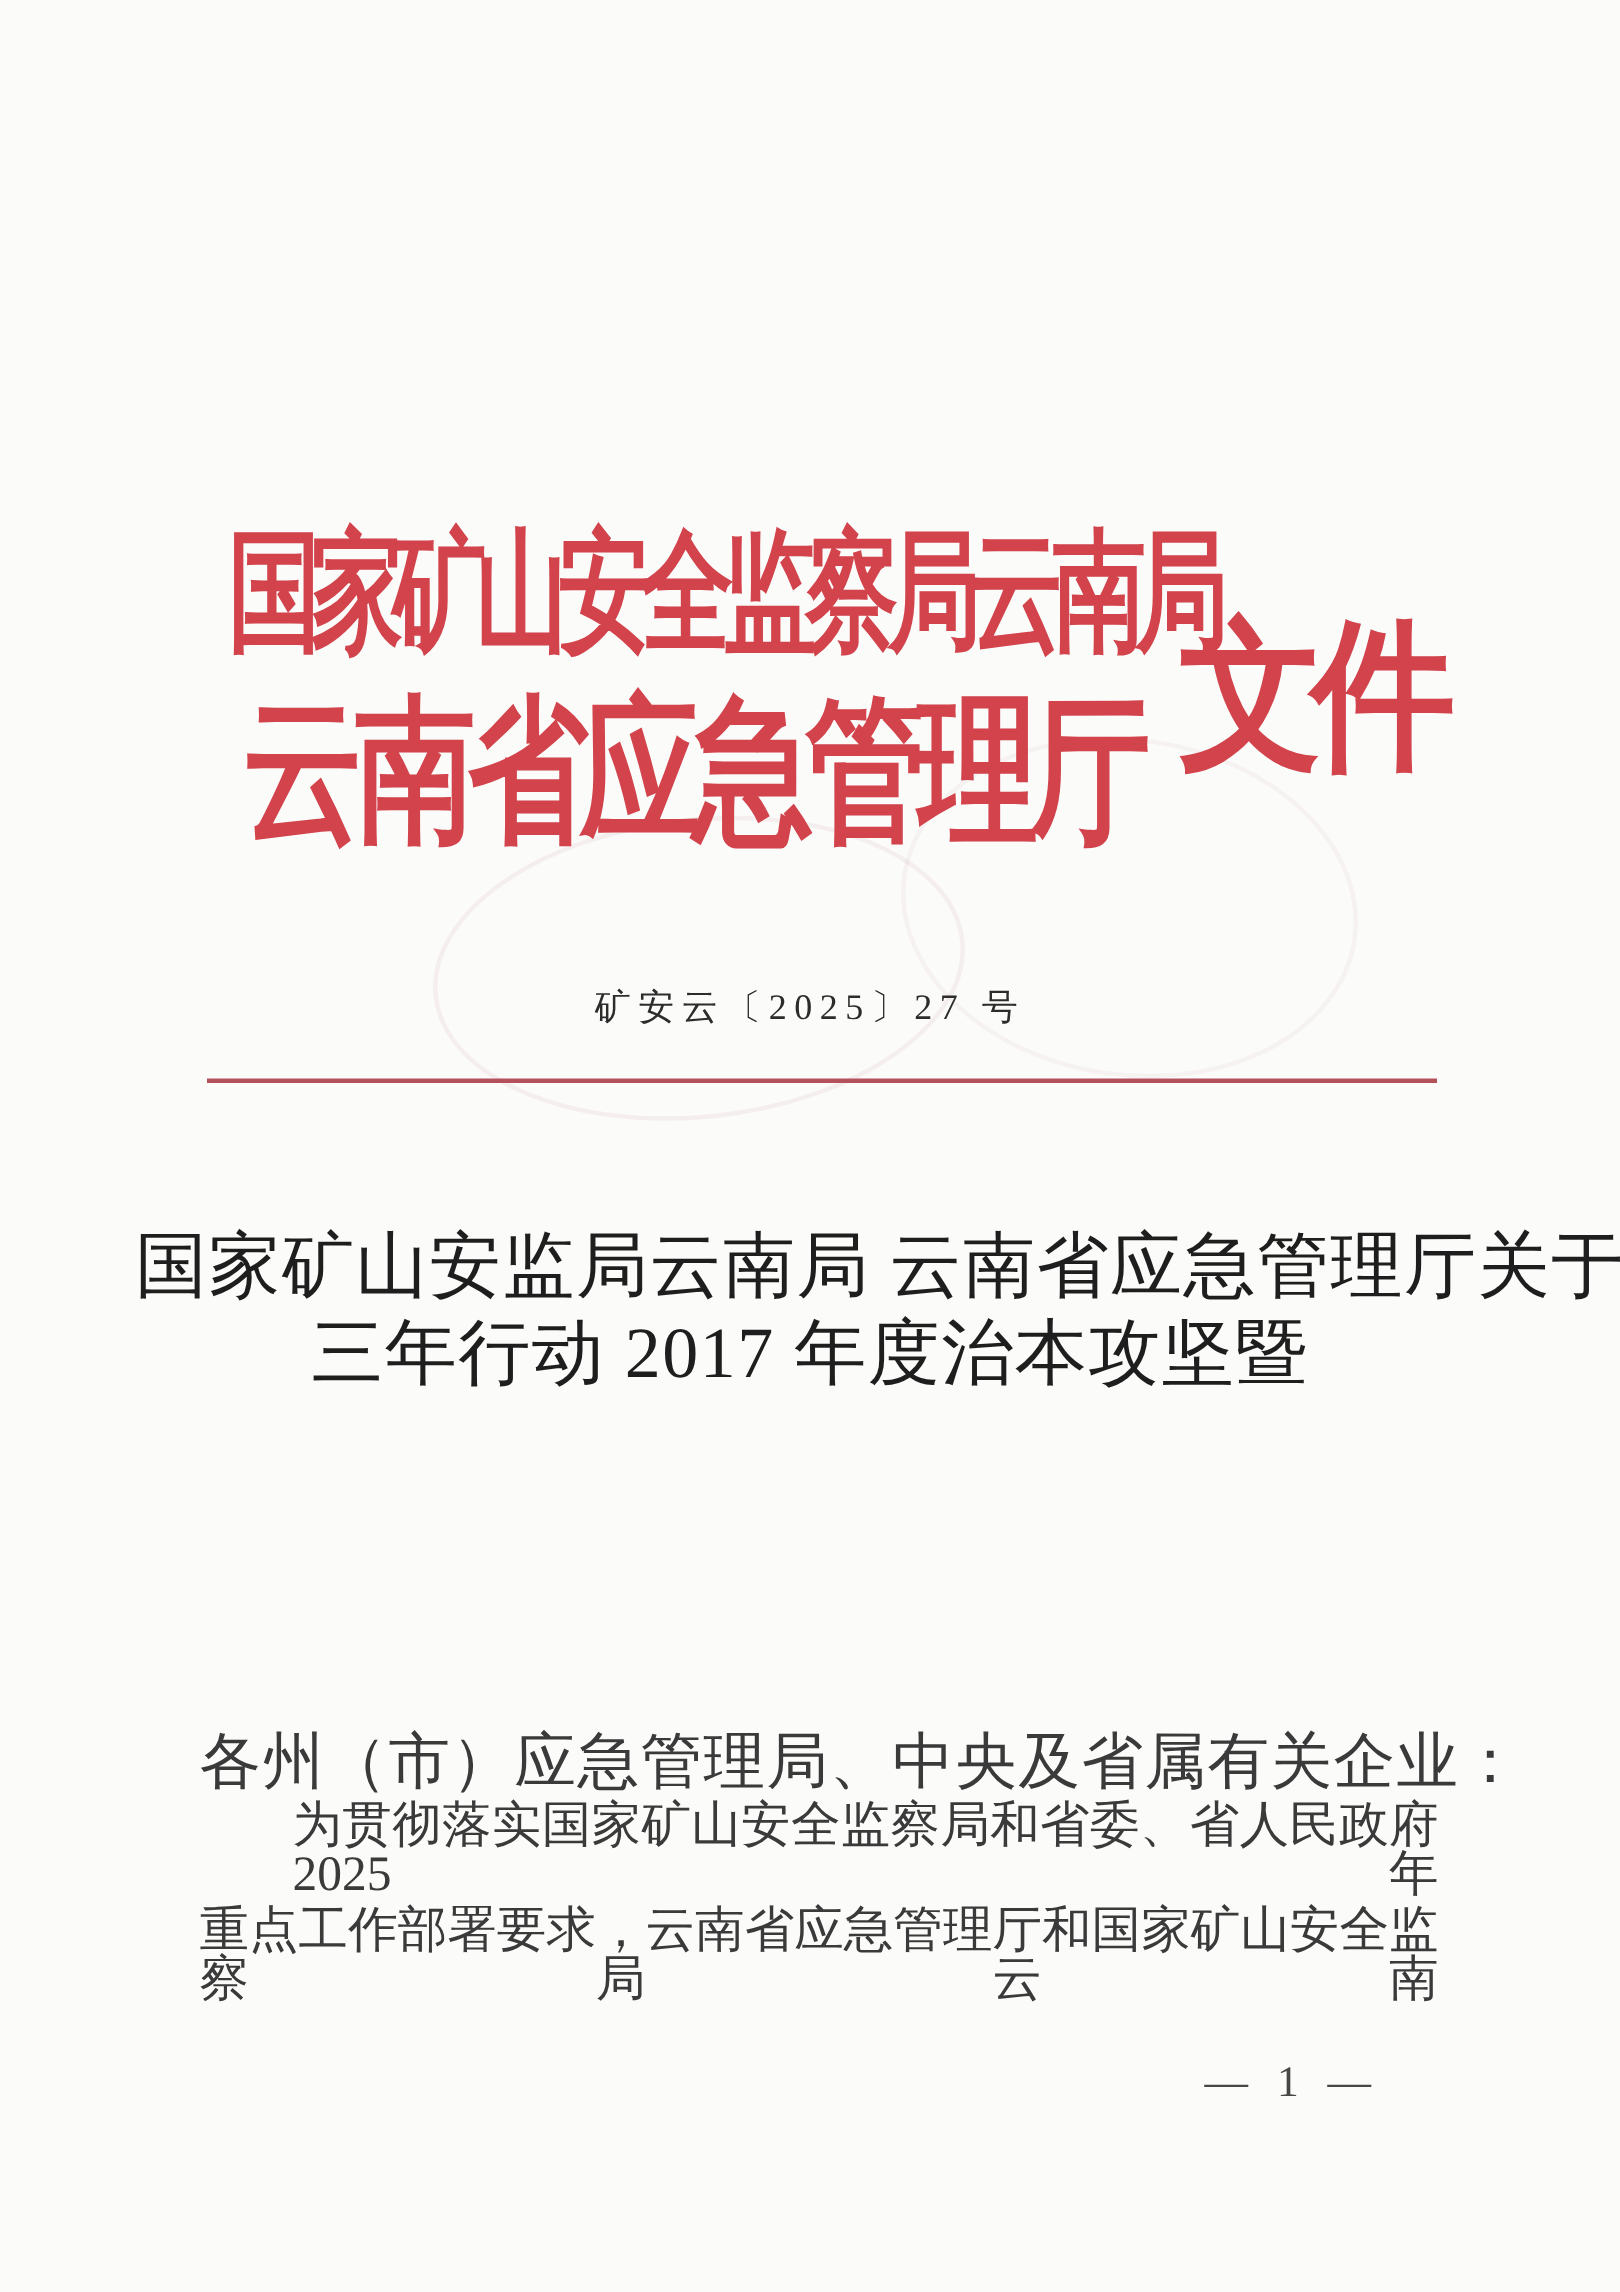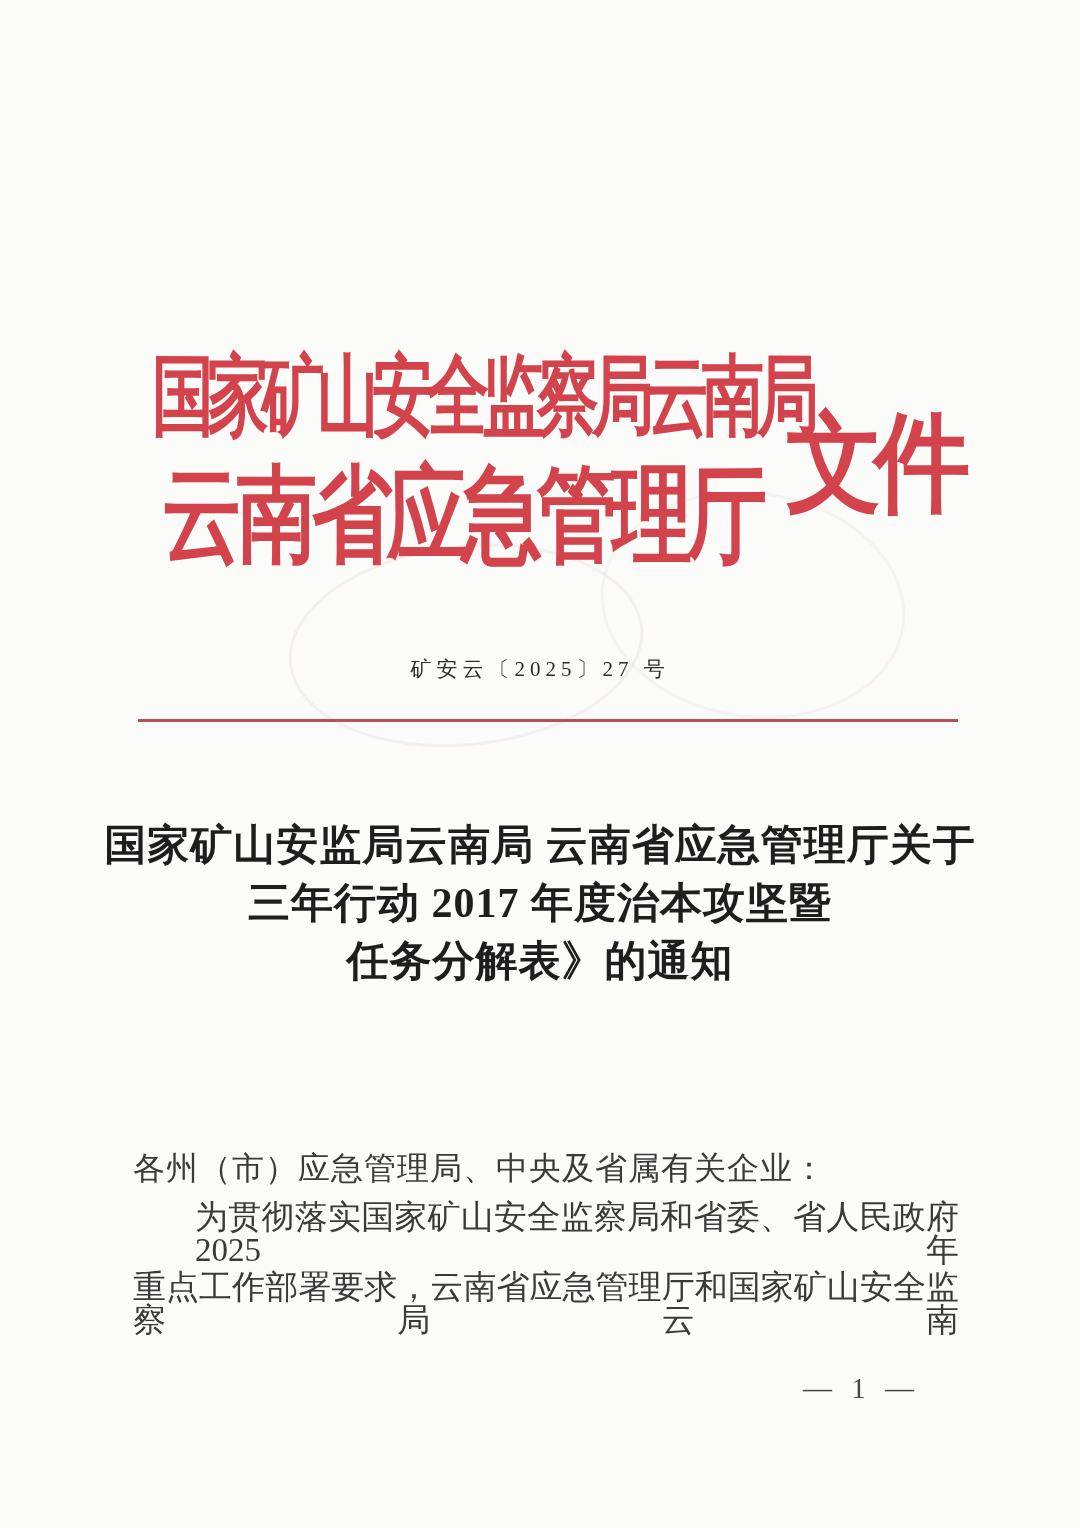--- a/index.html
+++ b/index.html
@@ -52,43 +52,43 @@
     font-size:96px;font-weight:bold;
     letter-spacing:-8px;line-height:1;
     transform:scaleY(1.13);transform-origin:top left;
     white-space:nowrap;
   }
 
   
   .doc-number{
     position:absolute;left:0;top:655px;width:1080px;
     text-align:center;
-    color:#2c2c2c;font-size:21px;letter-spacing:5px;
+    color:#2c2c2c;font-size:24px;letter-spacing:5px;
   }
 
   
   .red-rule{
     position:absolute;left:138px;top:719px;width:820px;height:3px;
     background:var(--rule);
   }
 
   
   .title{
     position:absolute;left:90px;top:816px;width:900px;
     text-align:center;
     color:var(--ink);
-    font-size:42px;font-weight:bold;
+    font-size:48px;font-weight:normal;
     line-height:58px;letter-spacing:1px;
   }
   .title div{white-space:nowrap;}
 
   
   .salutation{
     position:absolute;left:133px;top:1147px;width:830px;
-    color:var(--body-ink);font-size:32px;letter-spacing:1px;
+    color:var(--body-ink);font-size:41px;letter-spacing:1px;
     white-space:nowrap;
   }
   .para-line{
     position:absolute;left:133px;width:826px;
     color:var(--body-ink);font-size:33px;
     text-align:justify;text-align-last:justify;
     line-height:1;
   }
   .pl-0{top:1201px;padding-left:62px;width:764px;}
   .pl-1{top:1255px;margin-top:16px;}
@@ -115,21 +115,20 @@
 
   <div class="doc-type">文件</div>
 
   <div class="doc-number">矿安云〔2025〕27 号</div>
 
   <div class="red-rule"></div>
 
   <div class="title">
     <div>国家矿山安监局云南局 云南省应急管理厅关于</div>
     <div>三年行动 2017 年度治本攻坚暨</div>
-    <div>任务分解表》的通知</div>
   </div>
 
   <div class="salutation">各州（市）应急管理局、中央及省属有关企业：</div>
 
   <div class="para-line pl-0">为贯彻落实国家矿山安全监察局和省委、省人民政府 2025 年</div>
 
   <div class="para-line pl-1">重点工作部署要求，云南省应急管理厅和国家矿山安全监察局云南</div>
 
 
   <div class="page-number">— 1 —</div>

